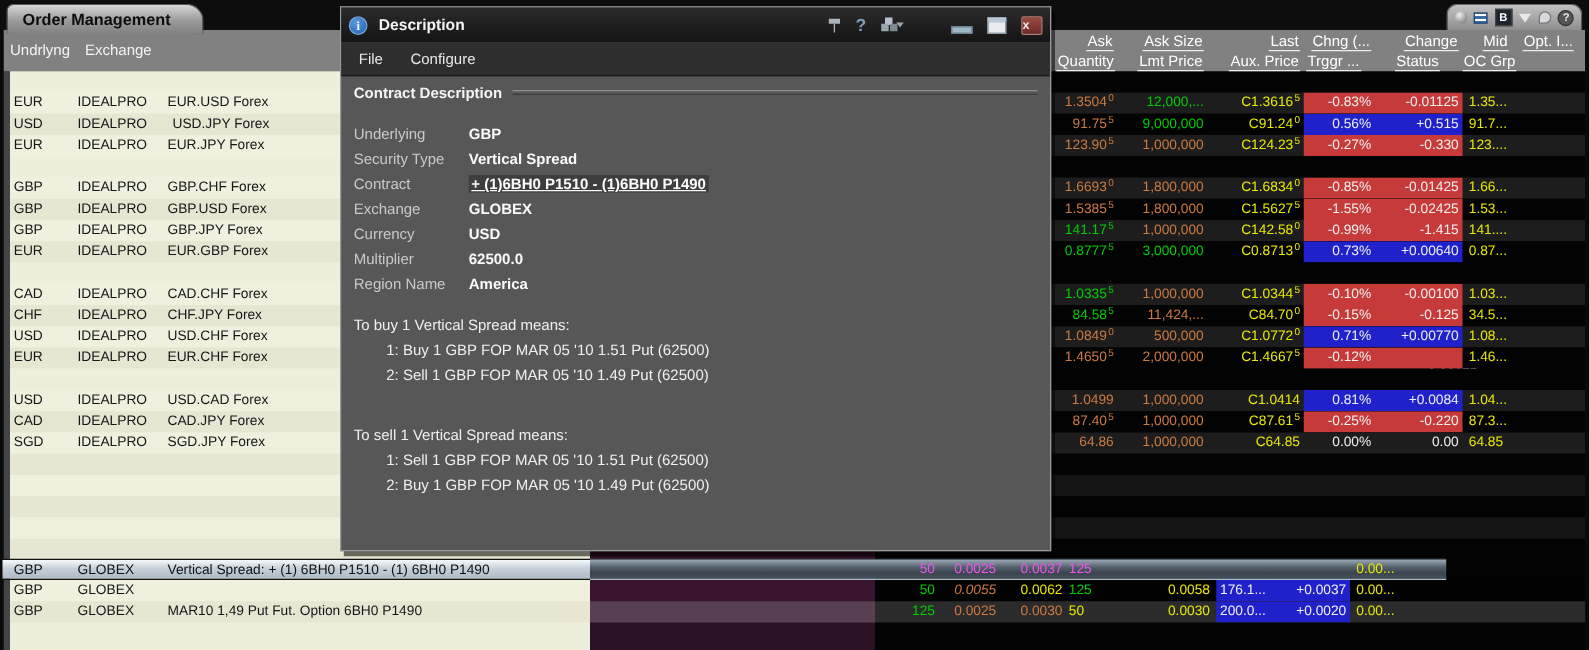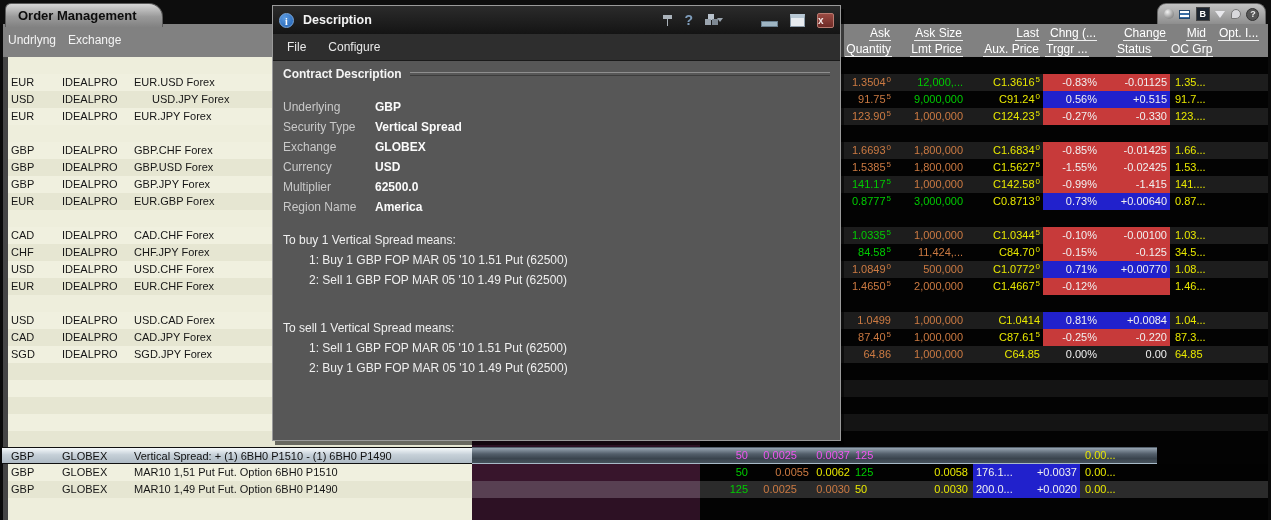--- a/index.html
+++ b/index.html
@@ -140,21 +140,21 @@
         <div class="vcell" style="right: 228px; color: rgb(232, 232, 0);">C1.3616<span class="sup">5</span></div>
         <div class="vcell" style="right: 171px; color: rgb(240, 240, 240);">-0.83%</div>
         <div class="vcell" style="right: 101px; color: rgb(240, 240, 240);">-0.01125</div>
         <div class="vcell" style="left: 475px; text-align: left; color: rgb(232, 232, 0);">1.35...</div>
       </div>
       <div class="stripe" style="left: 8px; top: 91px; width: 464px; height: 17px; background: rgb(230, 230, 210);"></div>
       <div class="stripe" style="left: 700px; top: 91px; width: 568px; height: 17px; background: rgb(3, 3, 3);"></div>
       <div class="stripe" style="left: 8px; top: 91px; width: 464px; height: 17px;">
         <div class="lcell" style="left: 3px;">USD</div>
         <div class="lcell" style="left: 54px;">IDEALPRO</div>
-        <div class="lcell" style="left: 144px;">USD.JPY Forex</div>
+        <div class="lcell" style="left: 130px;">USD.JPY Forex</div>
       </div>
       <div class="stripe" style="left: 700px; top: 91px; width: 568px; height: 17px;">
         <div class="bgspan" style="left: 343px; width: 127px; background: rgb(33, 33, 204);"></div>
         <div class="vcell" style="right: 377px; color: rgb(204, 122, 66);">91.75<span class="sup">5</span></div>
         <div class="vcell" style="right: 305px; color: rgb(0, 204, 0);">9,000,000</div>
         <div class="vcell" style="right: 228px; color: rgb(232, 232, 0);">C91.24<span class="sup">0</span></div>
         <div class="vcell" style="right: 171px; color: rgb(240, 240, 240);">0.56%</div>
         <div class="vcell" style="right: 101px; color: rgb(240, 240, 240);">+0.515</div>
         <div class="vcell" style="left: 475px; text-align: left; color: rgb(232, 232, 0);">91.7...</div>
       </div>
@@ -382,26 +382,25 @@
         <div class="vcell" style="right: 418px; color: rgb(240, 85, 240);">0.0037</div>
         <div class="vcell" style="left: 155px; text-align: left; color: rgb(240, 85, 240);">125</div>
         <div class="vcell" style="left: 385px; text-align: left; color: rgb(232, 232, 0);">0.00...</div>
       </div>
       <div class="stripe" style="left: 8px; top: 464px; width: 464px; height: 17px; background: rgb(240, 240, 223);"></div>
       <div class="stripe" style="left: 472px; top: 464px; width: 228px; height: 17px; background: rgb(56, 21, 44);"></div>
       <div class="stripe" style="left: 700px; top: 464px; width: 568px; height: 17px; background: rgb(2, 2, 2);"></div>
       <div class="stripe" style="left: 8px; top: 464px; width: 464px; height: 17px;">
         <div class="lcell" style="left: 3px;">GBP</div>
         <div class="lcell" style="left: 54px;">GLOBEX</div>
-        <div class="lcell" style="left: 126px;">MAR10 1,51 Put Fut. Option 6BH0 P1510</div>
       </div>
       <div class="stripe" style="left: 700px; top: 464px; width: 568px; height: 17px; z-index: 3;">
         <div class="bgspan" style="left: 273px; width: 107px; background: rgb(33, 33, 204);"></div>
         <div class="vcell" style="right: 520px; color: rgb(0, 204, 0);">50</div>
-        <div class="vcell" style="right: 459px; color: rgb(204, 122, 66);">0.0055</div>
+        <div class="vcell" style="right: 471px; color: rgb(204, 122, 66); font-style: italic;">0.0055</div>
         <div class="vcell" style="right: 418px; color: rgb(232, 232, 0);">0.0062</div>
         <div class="vcell" style="left: 155px; text-align: left; color: rgb(0, 204, 0);">125</div>
         <div class="vcell" style="right: 300px; color: rgb(232, 232, 0);">0.0058</div>
         <div class="vcell" style="left: 276px; text-align: left; color: rgb(240, 240, 240);">176.1...</div>
         <div class="vcell" style="right: 191px; color: rgb(240, 240, 240);">+0.0037</div>
         <div class="vcell" style="left: 385px; text-align: left; color: rgb(232, 232, 0);">0.00...</div>
       </div>
       <div class="stripe" style="left: 8px; top: 481px; width: 464px; height: 17px; background: rgb(230, 230, 210);"></div>
       <div class="stripe" style="left: 472px; top: 481px; width: 228px; height: 17px; background: rgb(88, 64, 82);"></div>
       <div class="stripe" style="left: 700px; top: 481px; width: 568px; height: 17px; background: rgb(43, 43, 43);"></div>
@@ -455,20 +454,24 @@
       </div>
       <div class="fld">
           <span class="flabel">Underlying</span>
           <span class="fval">GBP</span>
         </div>
       <div class="fld">
           <span class="flabel">Security Type</span>
           <span class="fval">Vertical Spread</span>
         </div>
       <div class="fld">
+          <span class="flabel">Contract</span>
+          <span class="fval link">+ (1)6BH0 P1510 - (1)6BH0 P1490</span>
+        </div>
+      <div class="fld">
           <span class="flabel">Exchange</span>
           <span class="fval">GLOBEX</span>
         </div>
       <div class="fld">
           <span class="flabel">Currency</span>
           <span class="fval">USD</span>
         </div>
       <div class="fld">
           <span class="flabel">Multiplier</span>
           <span class="fval">62500.0</span>

